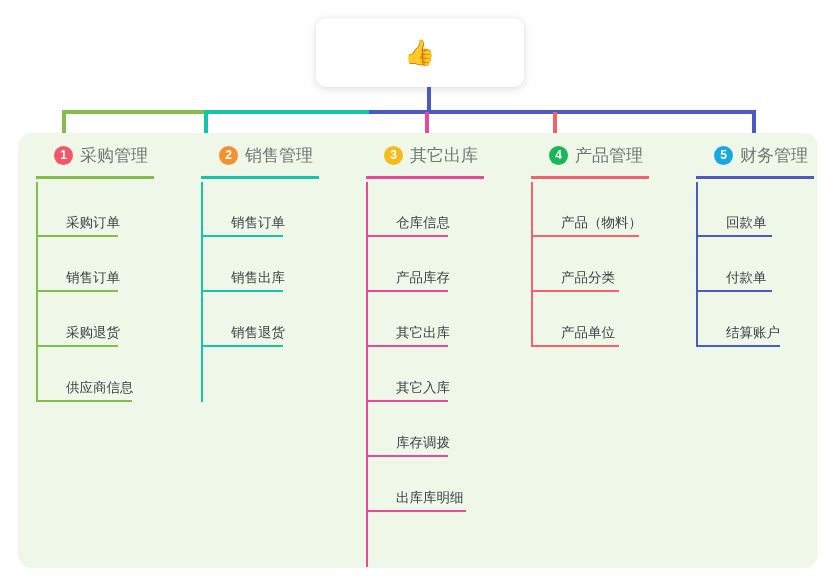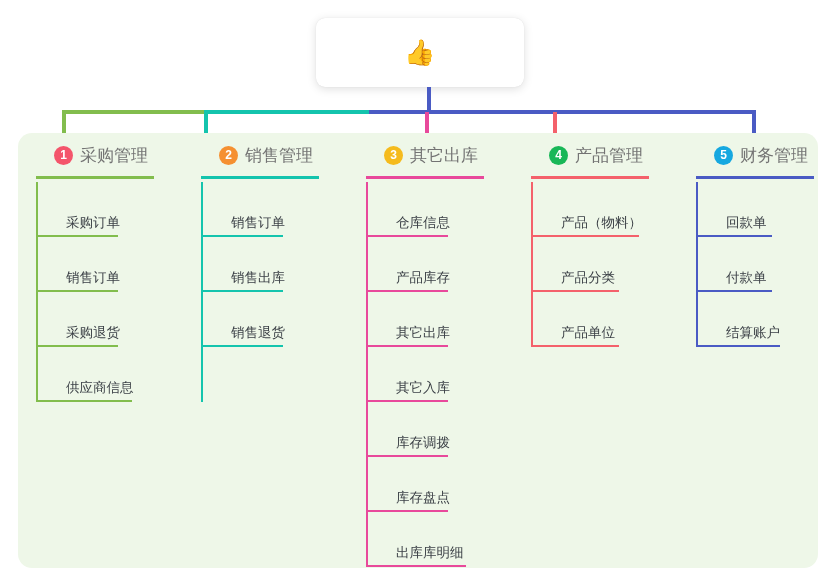--- a/index.html
+++ b/index.html
@@ -185,24 +185,20 @@
           </div>
           <div class="item">
             <span class="item-label">其它入库</span>
             <div class="item-rule" style="width: 82px; background: rgb(232, 73, 155);"></div>
           </div>
           <div class="item">
             <span class="item-label">库存调拨</span>
             <div class="item-rule" style="width: 82px; background: rgb(232, 73, 155);"></div>
           </div>
           <div class="item">
-            <span class="item-label">库存盘点</span>
-            <div class="item-rule" style="width: 82px; background: rgb(232, 73, 155);"></div>
-          </div>
-          <div class="item">
             <span class="item-label">出库库明细</span>
             <div class="item-rule" style="width: 100px; background: rgb(232, 73, 155);"></div>
           </div>
         </div>
       </div>
       <div class="col" style="left: 531px; width: 158px;">
         <div class="col-head">
           <span class="badge" style="background: rgb(24, 183, 87);">4</span>
           <span class="col-title">产品管理</span>
         </div>

